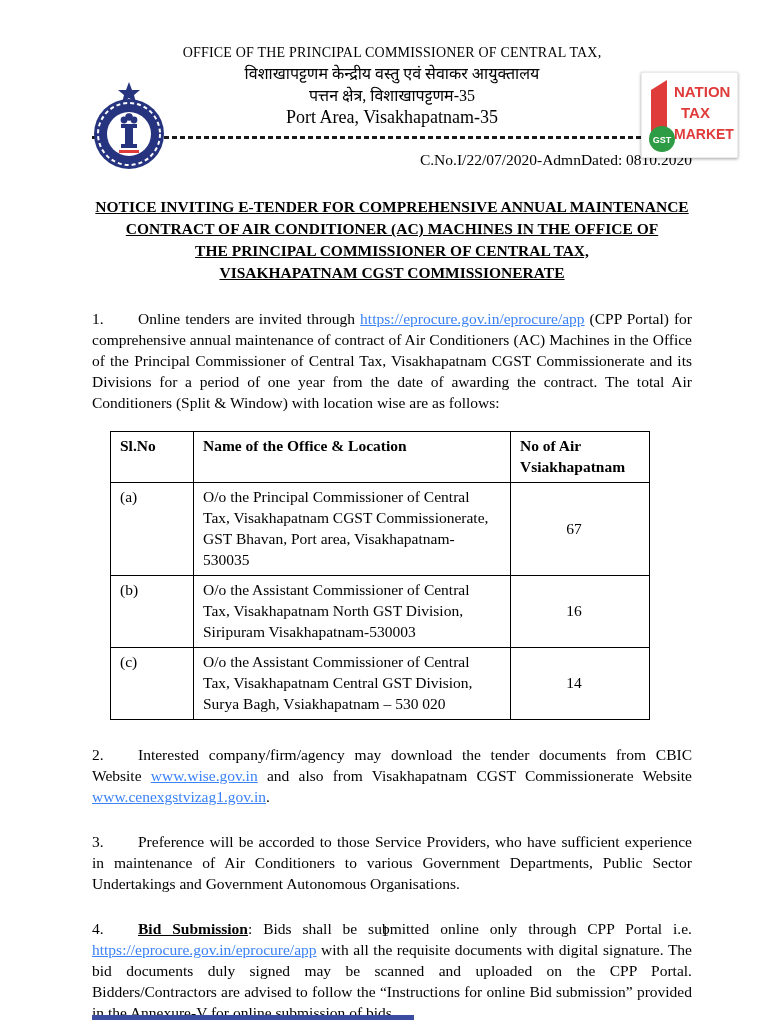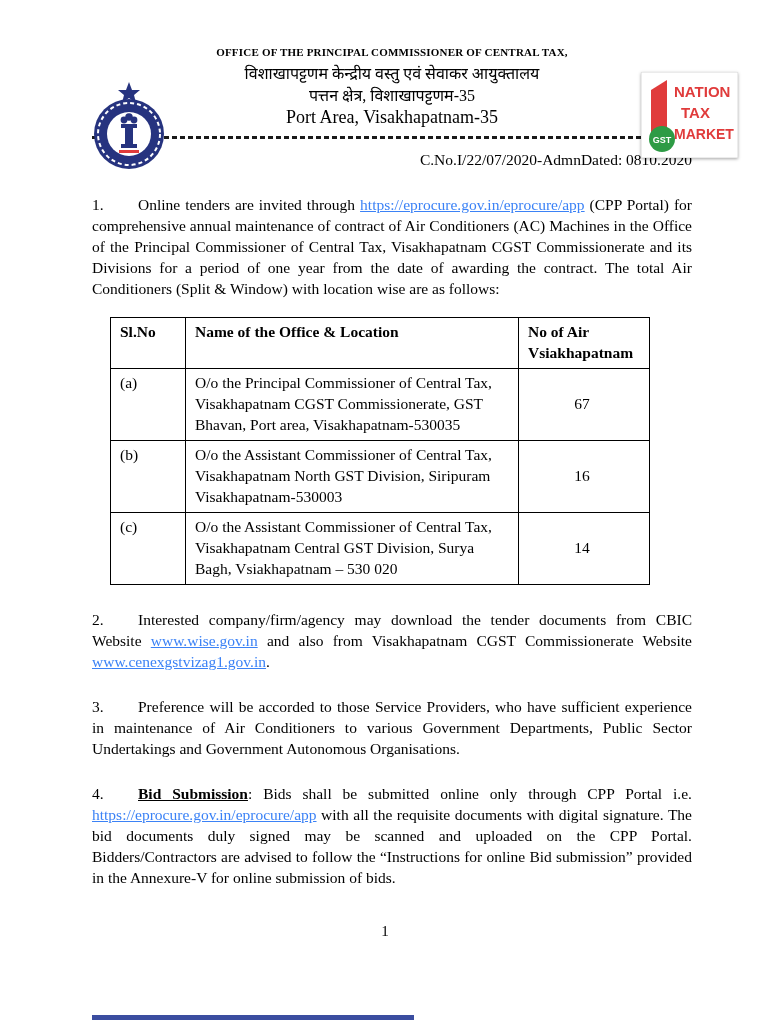--- a/index.html
+++ b/index.html
@@ -10,21 +10,21 @@
     background:#ffffff;
     box-sizing:border-box;
     padding:42px 78px 0 92px;
     font-family:"Liberation Serif", serif;
     color:#000;
     overflow:hidden;
   }
   
   .letterhead { position:relative; text-align:center; }
   .lh-hindi   { font-size:16px; line-height:22px; }
-  .lh-en-bold { font-size:11px; line-height:21px; font-weight:bold; letter-spacing:0.2px; }
+  .lh-en-bold { font-size:14px; line-height:21px; font-weight:normal; letter-spacing:0.2px; }
   .lh-en      { font-size:18px;   line-height:21px; }
   .emblem-wrap { position:absolute; left:-2px; top:40px; }
   .gstlogo-wrap { position:absolute; right:-46px; top:30px; }
   .gstlogo-box { box-shadow:0 1px 3px rgba(0,0,0,0.35); background:#fff; }
 
   .dashline {
     margin-top:8px; height:3px;
     background:repeating-linear-gradient(90deg,#1a1a1a 0 5px, transparent 5px 8px);
   }
   .refline {
@@ -51,21 +51,21 @@
   .bold-u { font-weight:bold; text-decoration:underline; }
 
   table.ac-table {
     margin:18px 0 0 18px;
     border-collapse:collapse;
     width:540px;
     font-size:15.5px; line-height:21px;
   }
   .ac-table th, .ac-table td {
     border:1.5px solid #000;
-    padding:3px 13px 5px 9px;
+    padding:3px 21px 5px 9px;
     text-align:left;
     vertical-align:top;
   }
   .ac-table th { font-weight:bold; }
   .ac-table .col-sl { width:52px; }
   .ac-table .col-count { width:108px; }
   .ac-table td.count { text-align:center; vertical-align:middle; }
 
   .page-number {
     position:absolute; left:0; right:0; bottom:84px;
@@ -117,20 +117,26 @@
     <div class="lh-en">Port Area, Visakhapatnam-35</div>
   </div>
 
   <div class="dashline"></div>
 
   <div class="refline">
     <span>C.No.I/22/07/2020-Admn</span>
     <span>Dated: 0810.2020</span>
   </div>
 
+  <div class="doc-title">
+    <div>NOTICE INVITING E-TENDER FOR COMPREHENSIVE ANNUAL MAINTENANCE</div>
+    <div>CONTRACT OF AIR CONDITIONER (AC) MACHINES IN THE OFFICE OF</div>
+    <div>THE PRINCIPAL COMMISSIONER OF CENTRAL TAX,</div>
+    <div>VISAKHAPATNAM CGST COMMISSIONERATE</div>
+  </div>
 
   <p class="body-para"><span class="pnum">1.</span><span>Online tenders are invited through </span><span class="link">https://eprocure.gov.in/eprocure/app</span><span> (CPP Portal) for comprehensive annual maintenance of contract of Air Conditioners (AC) Machines in the Office of the Principal Commissioner of Central Tax, Visakhapatnam CGST Commissionerate and its Divisions for a period of one year from the date of awarding the contract.  The total Air Conditioners  (Split &amp; Window) with location wise are as follows:</span></p>
 
   <table class="ac-table">
     <tbody>
         <tr>
       <th class="col-sl">Sl.No</th>
       <th>Name of the Office &amp; Location</th>
       <th class="col-count">No of Air Vsiakhapatnam</th>
     </tr>

